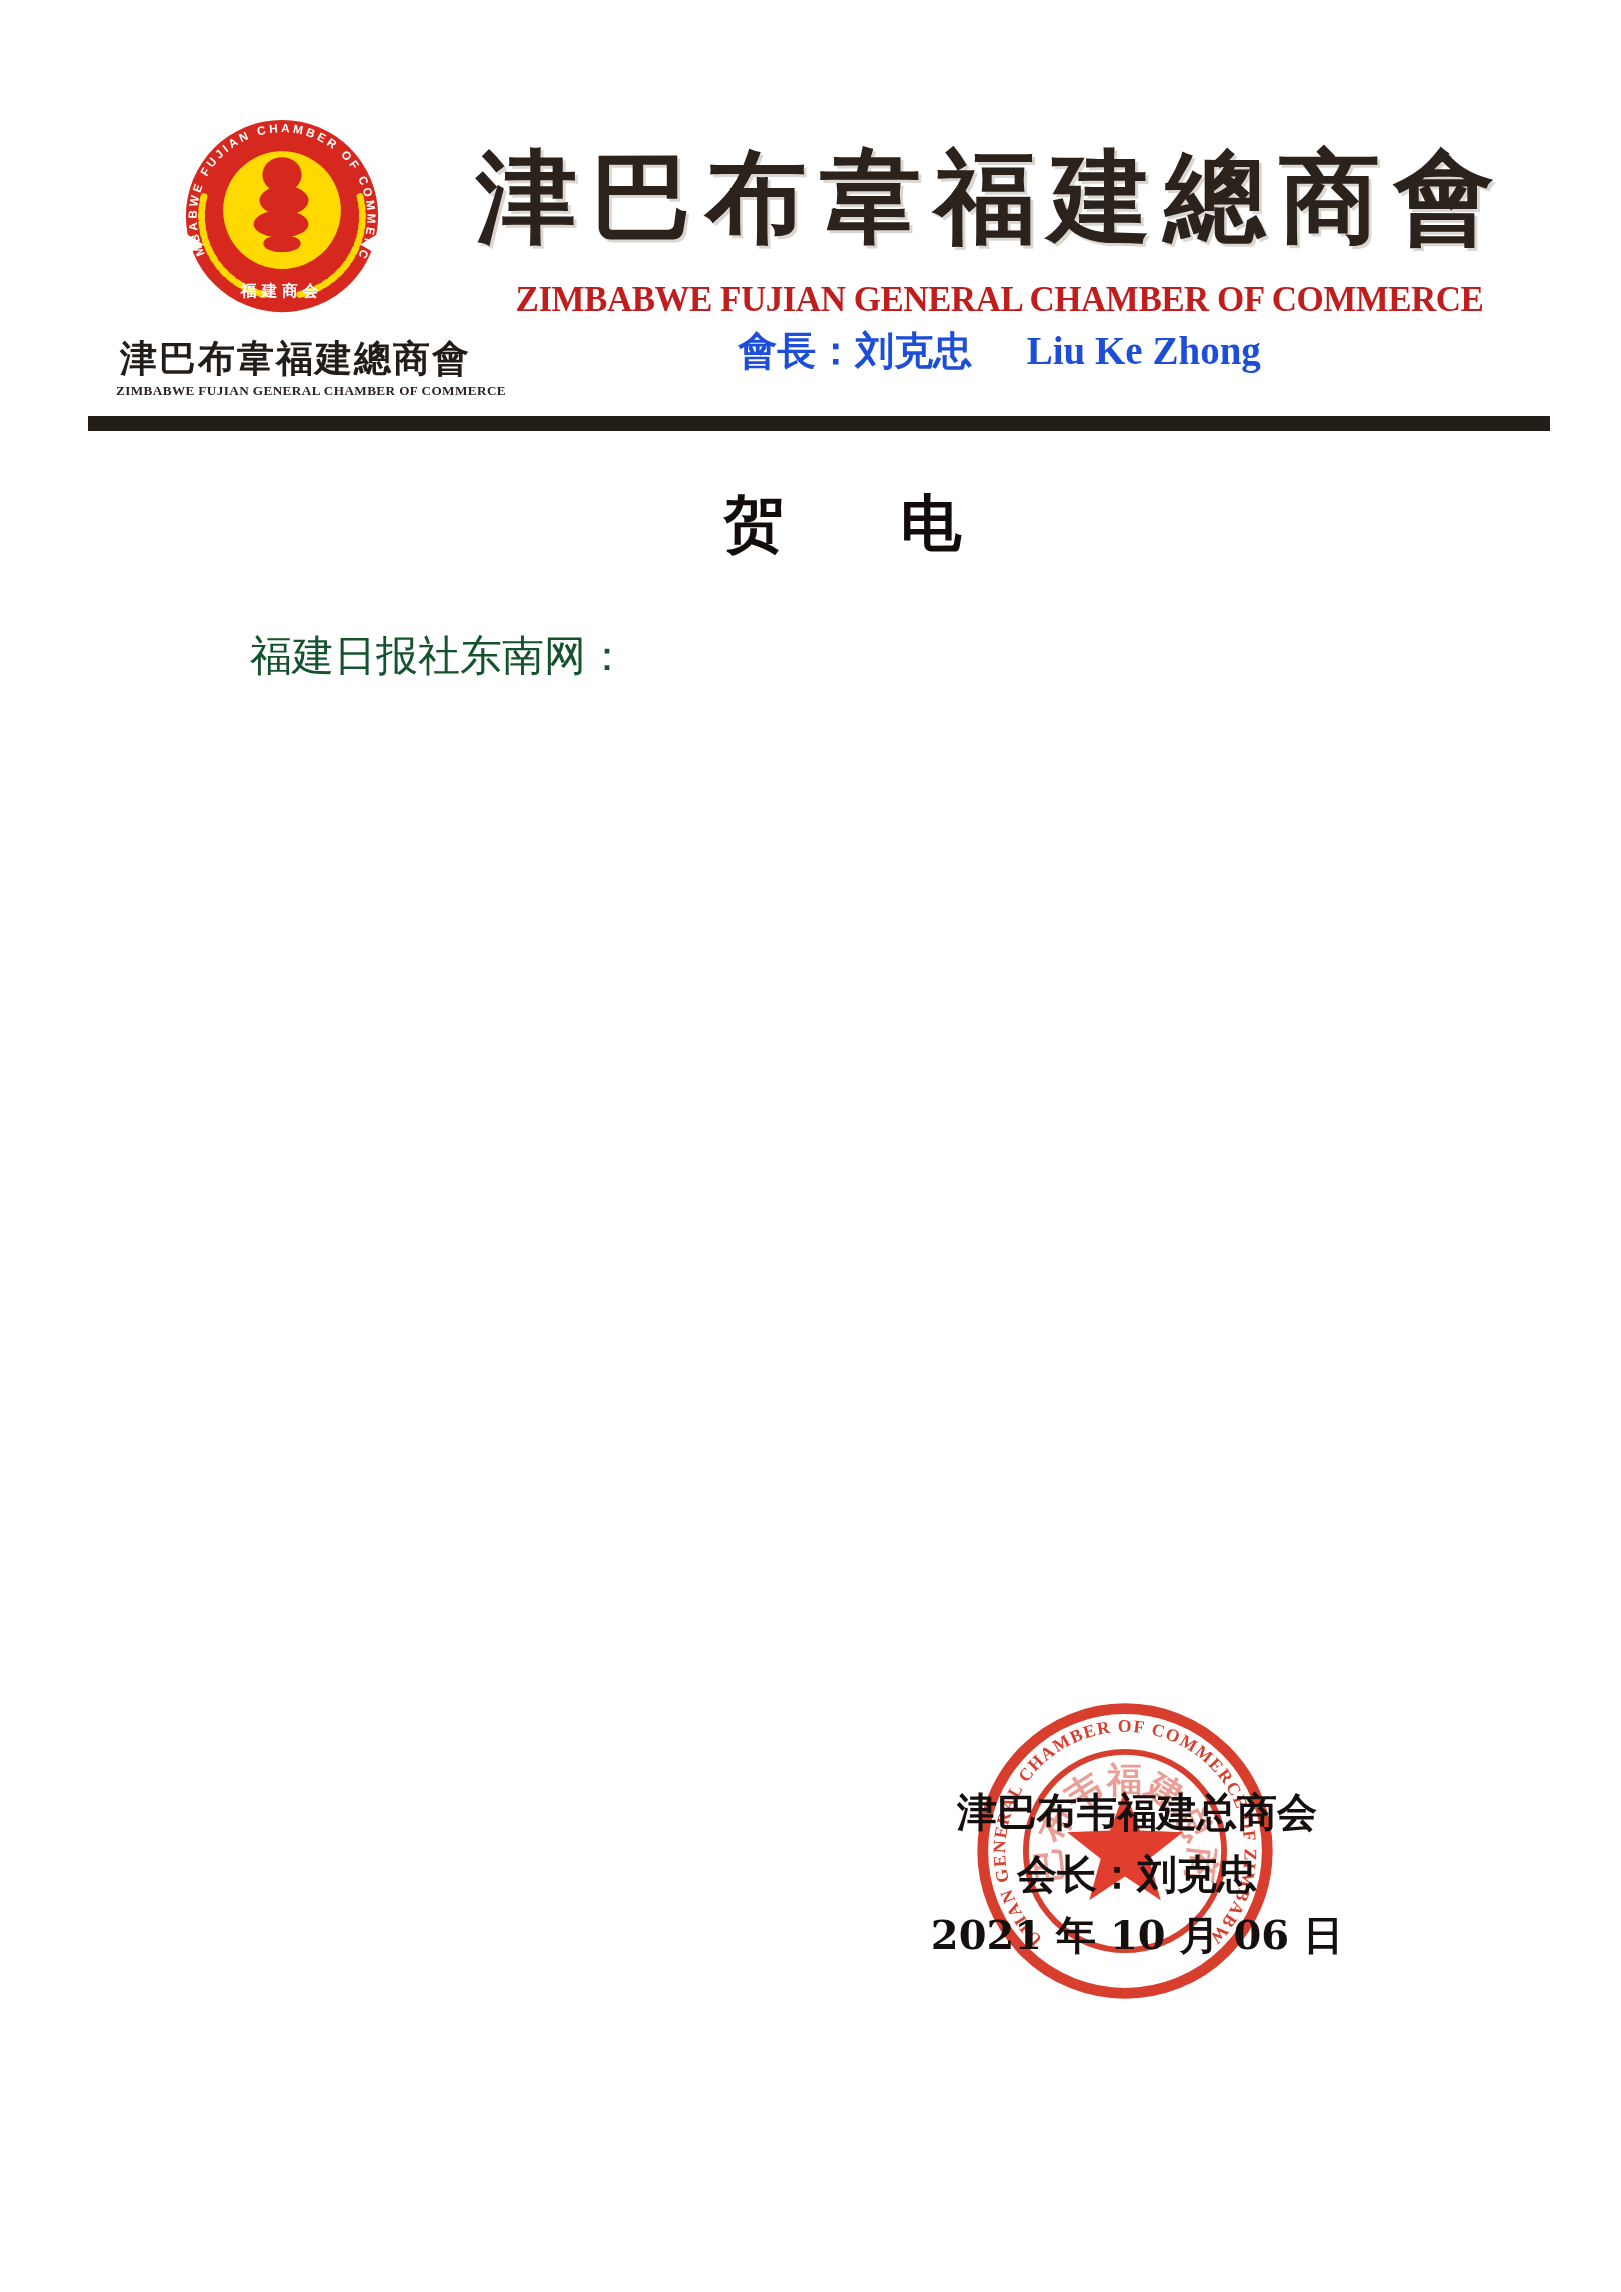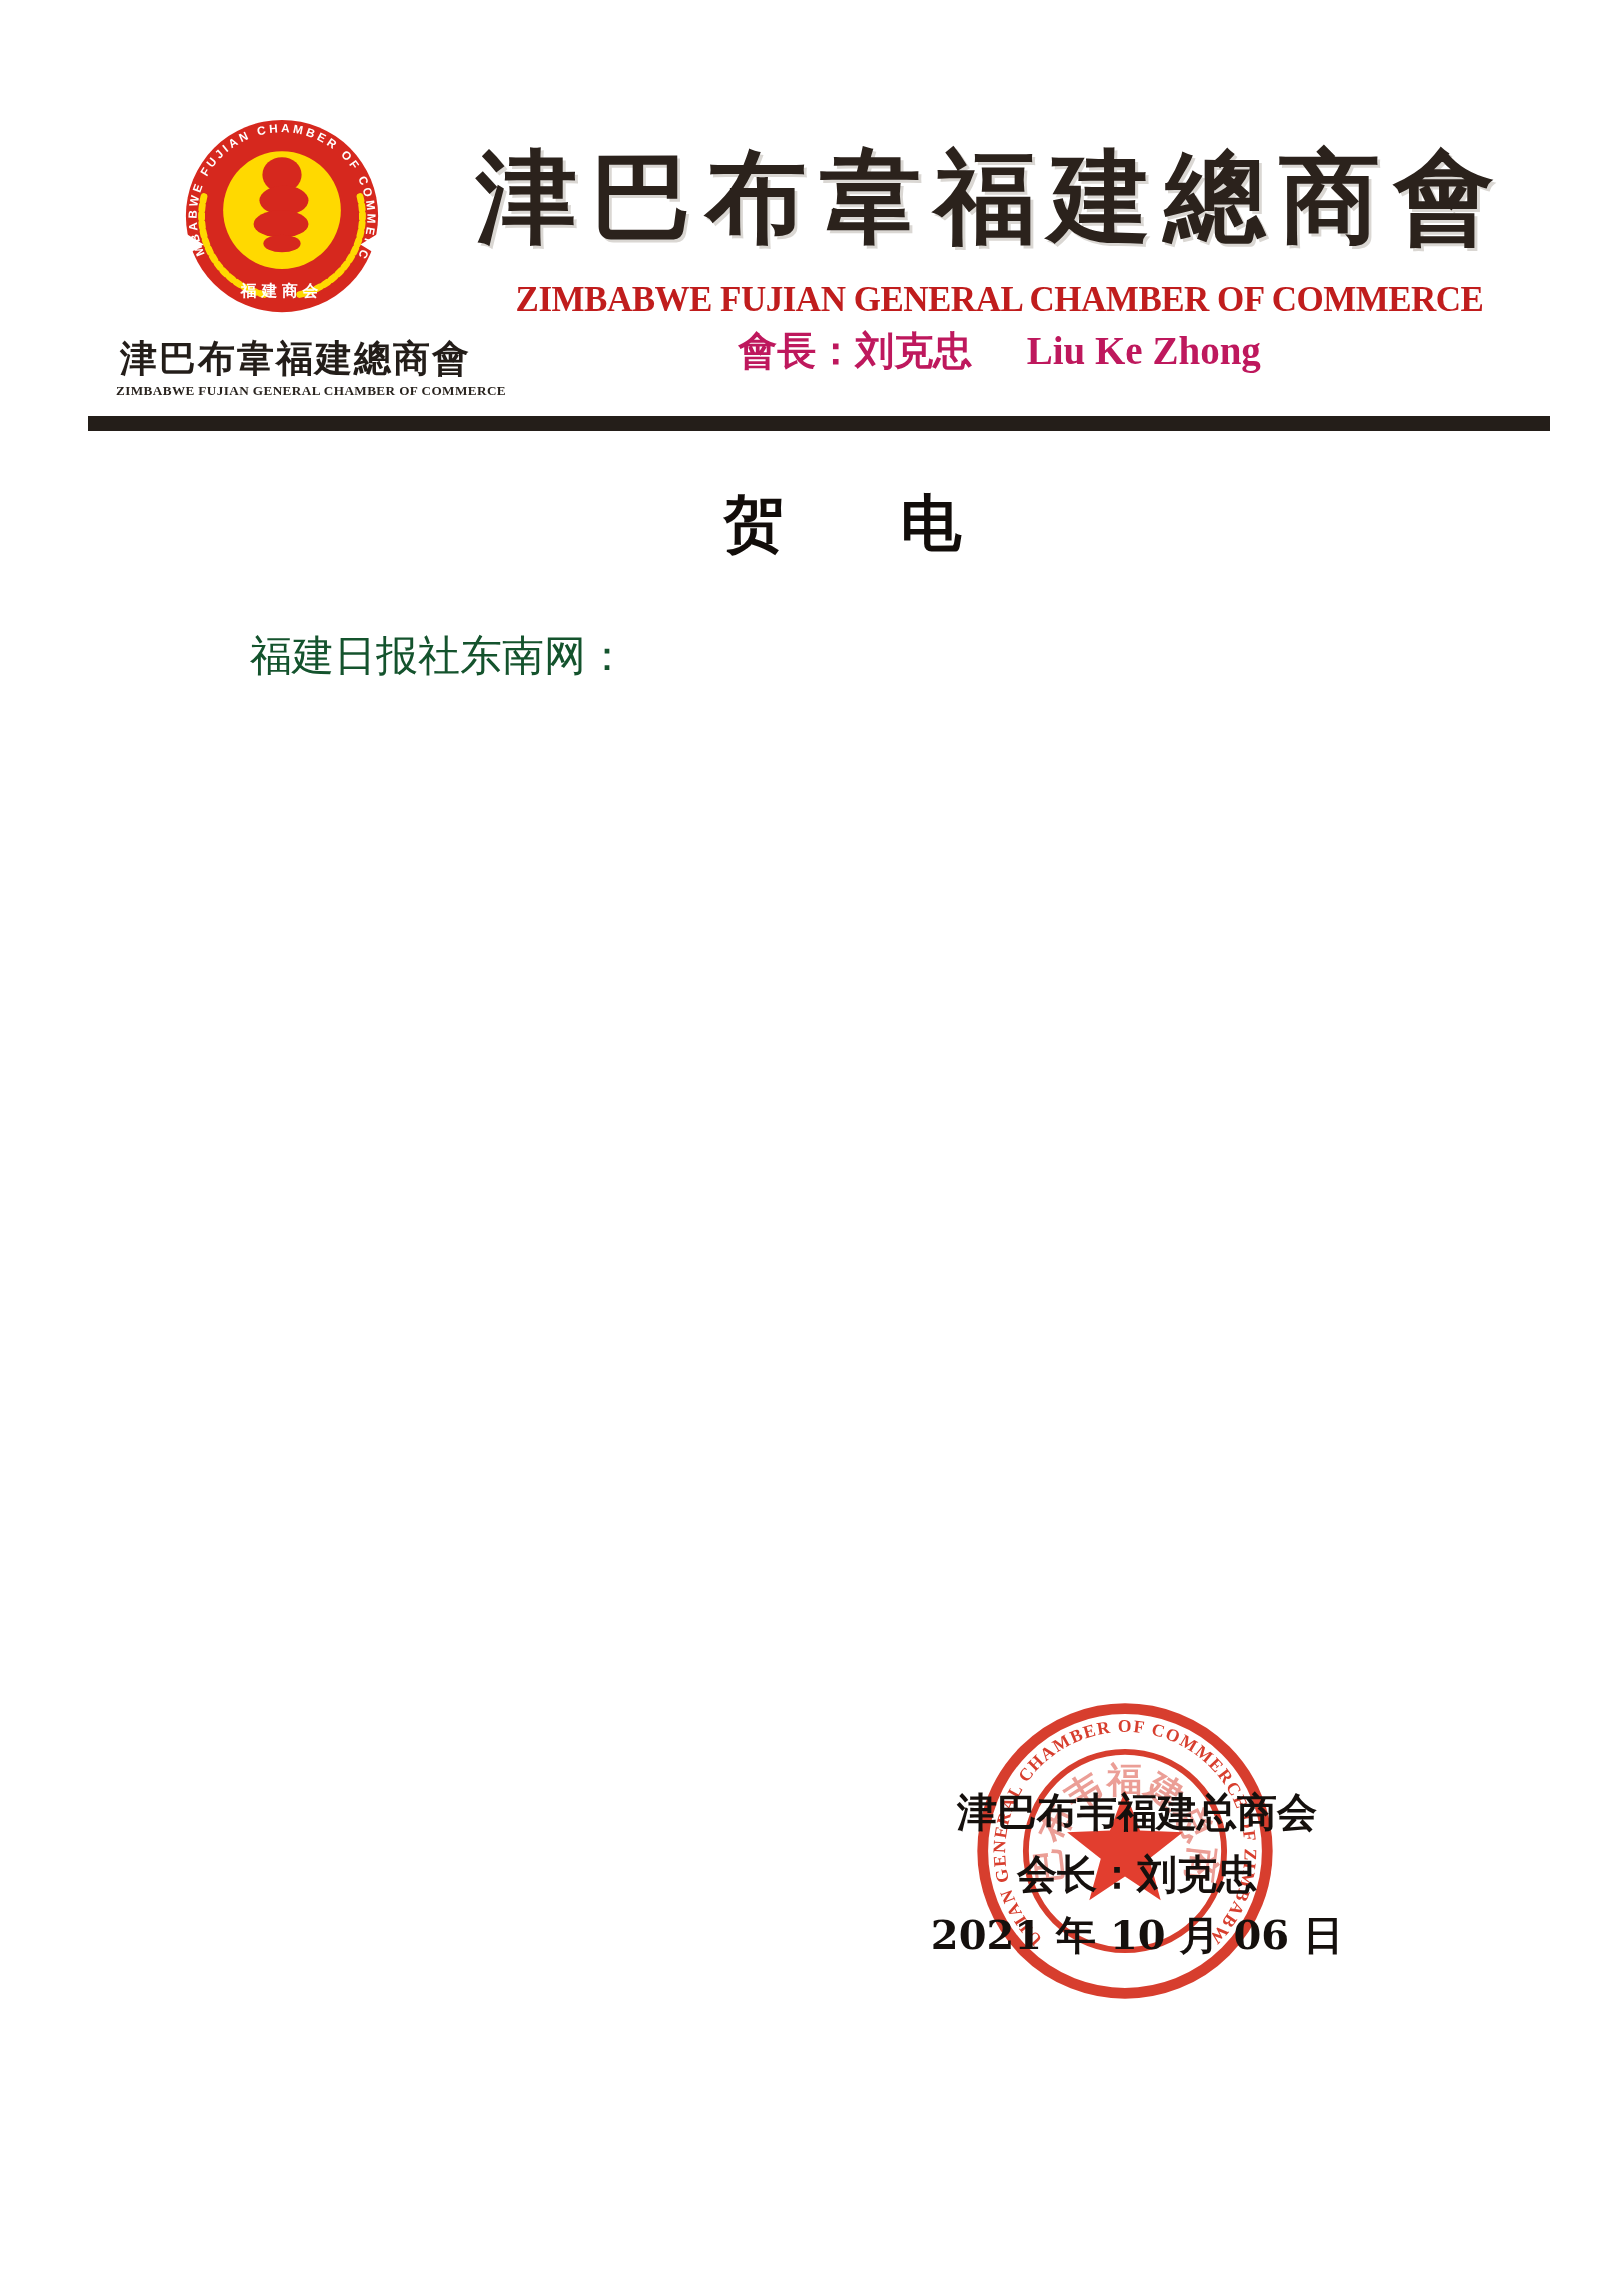--- a/index.html
+++ b/index.html
@@ -19,21 +19,21 @@
     font-size:101px;line-height:108px;letter-spacing:13.7px;color:#2b221c;
     white-space:nowrap;text-shadow:2.9px 2.9px 0 rgba(150,140,130,.35);
   }
   .subtitle-en{
     position:absolute;left:470px;top:280px;width:1059px;text-align:center;
     font-family:"Liberation Serif",serif;font-weight:bold;
     font-size:35px;line-height:39px;color:#c01d1d;letter-spacing:-0.5px;white-space:nowrap;
   }
   .president{
     position:absolute;left:470px;top:327px;width:1059px;text-align:center;
-    font-size:39px;line-height:47px;color:#be185d;font-weight:bold;white-space:nowrap;
+    font-size:39px;line-height:47px;color:#1d4ed8;font-weight:bold;white-space:nowrap;
   }
   .president .cn{font-family:"DejaVu Serif",serif;}
   .president .py{font-family:"Liberation Serif",serif;margin-left:41px;}
   .divider{position:absolute;left:88px;top:416px;width:1462px;height:14.7px;background:#241e19;}
   
   .letter-title{
     position:absolute;left:32px;top:488px;width:1621px;
     display:flex;justify-content:center;gap:116px;
     font-size:61px;line-height:69px;font-weight:bold;color:#120d0a;
   }

